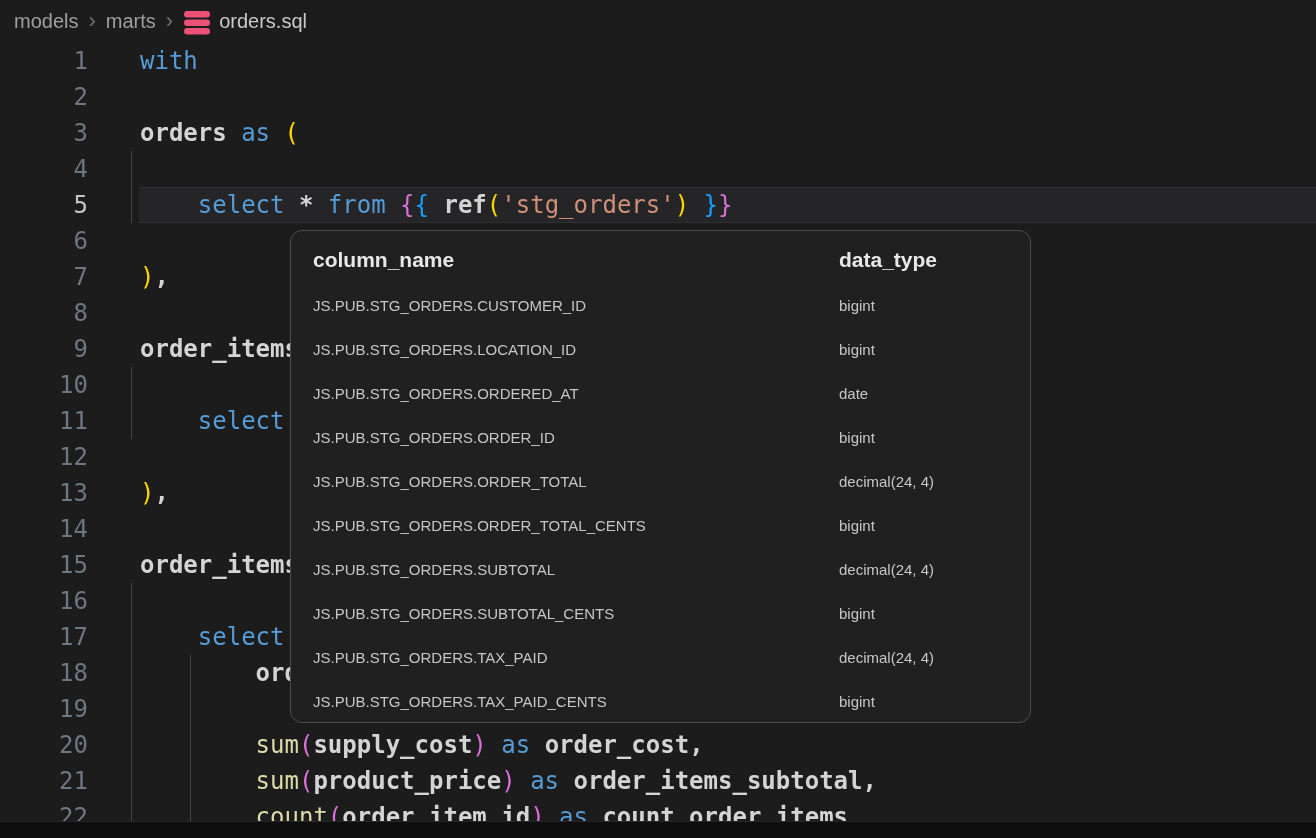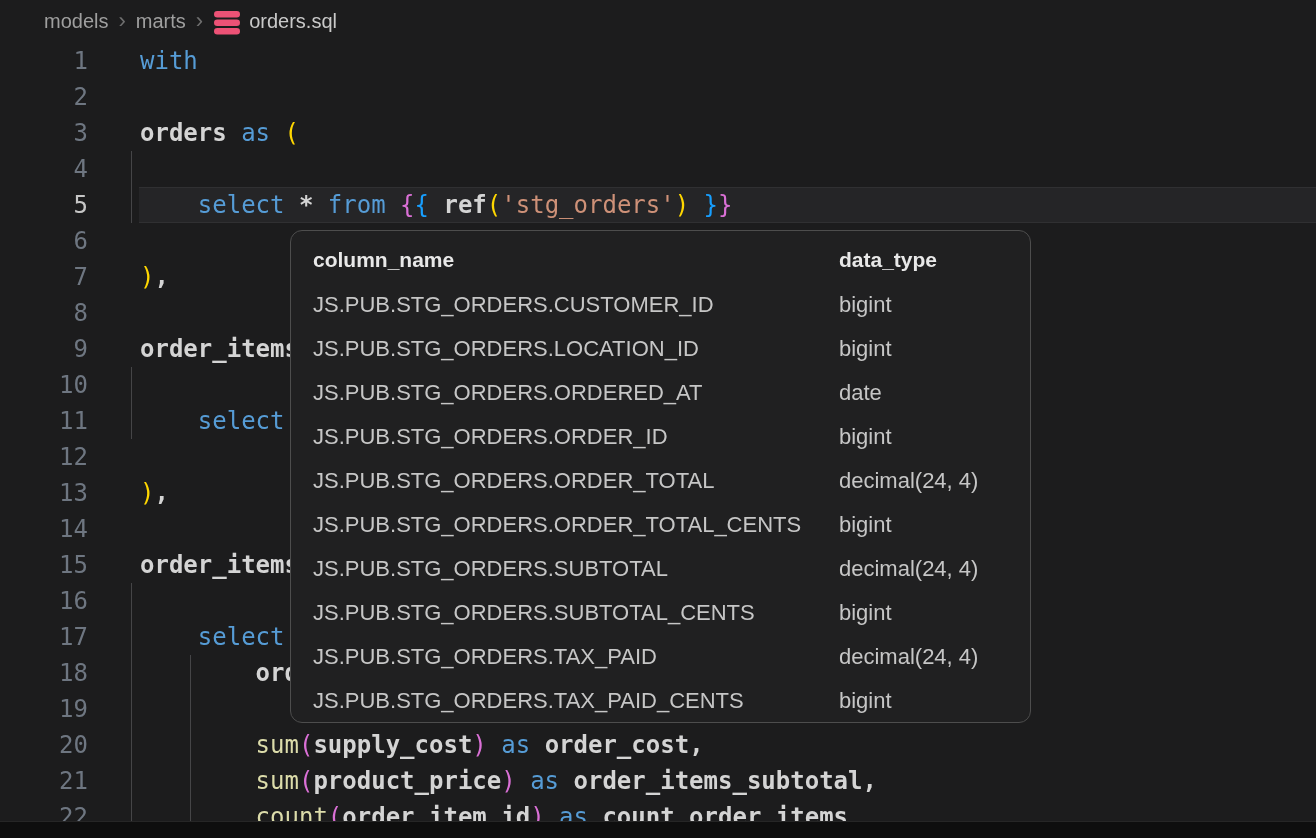--- a/index.html
+++ b/index.html
@@ -5,21 +5,21 @@
   html,body { margin:0; padding:0; background:#111; }
   .screen {
     position:relative; width:1316px; height:838px; overflow:hidden;
     background:#1c1c1d;
     font-family:"DejaVu Sans Mono", monospace;
   }
 
   
   .breadcrumb {
     position:absolute; top:0; left:0; right:0; height:43px;
-    display:flex; align-items:center; padding-left:44px;
+    display:flex; align-items:center; padding-left:14px;
     font-family:"Liberation Sans", sans-serif; font-size:20px; color:#9f9f9f;
   }
   .crumb { display:flex; align-items:center; cursor:pointer; }
   .crumb-sep { color:#6f6f6f; font-size:22px; margin:0 10px; line-height:1; transform:translateY(-1px); }
   .crumb.is-file { color:#c9c9c9; }
   .crumb .db-icon { margin-right:8px; display:inline-flex; }
 
   
   .code-area { position:absolute; top:43px; left:0; right:0; bottom:0; }
   .code-line { position:relative; height:36px; line-height:36px; white-space:pre; font-size:24px;margin-left:8px; }
@@ -45,21 +45,21 @@
 
   .indent-guide { position:absolute; width:1px; background:#454547; z-index:2; }
 
   
   .popup {
     position:absolute; left:290px; top:230px; width:741px; height:493px;
     box-sizing:border-box; background:#202021; border:1px solid #4d4d4d;
     border-radius:12px; padding:6px 22px 8px 22px; z-index:10;
     font-family:"Liberation Sans", sans-serif; overflow:hidden;
   }
-  .popup-row { display:flex; align-items:center; height:44px; font-size:22px; color:#c6c6c6; }
+  .popup-row { display:flex; align-items:center; height:44px; font-size:15px; color:#c6c6c6; }
   .popup-row.header { height:46px; font-weight:bold; font-size:21px; color:#e8e8e8; }
   .popup-col1 { width:526px; flex:none; white-space:nowrap; overflow:hidden; }
   .popup-col2 { flex:1; white-space:nowrap; }
 
   
   .bottom-strip {
     position:absolute; left:0; right:0; bottom:0; height:16px;
     background:#0e0e0e; border-top:1px solid #262626; z-index:20;
   }
 </style>

